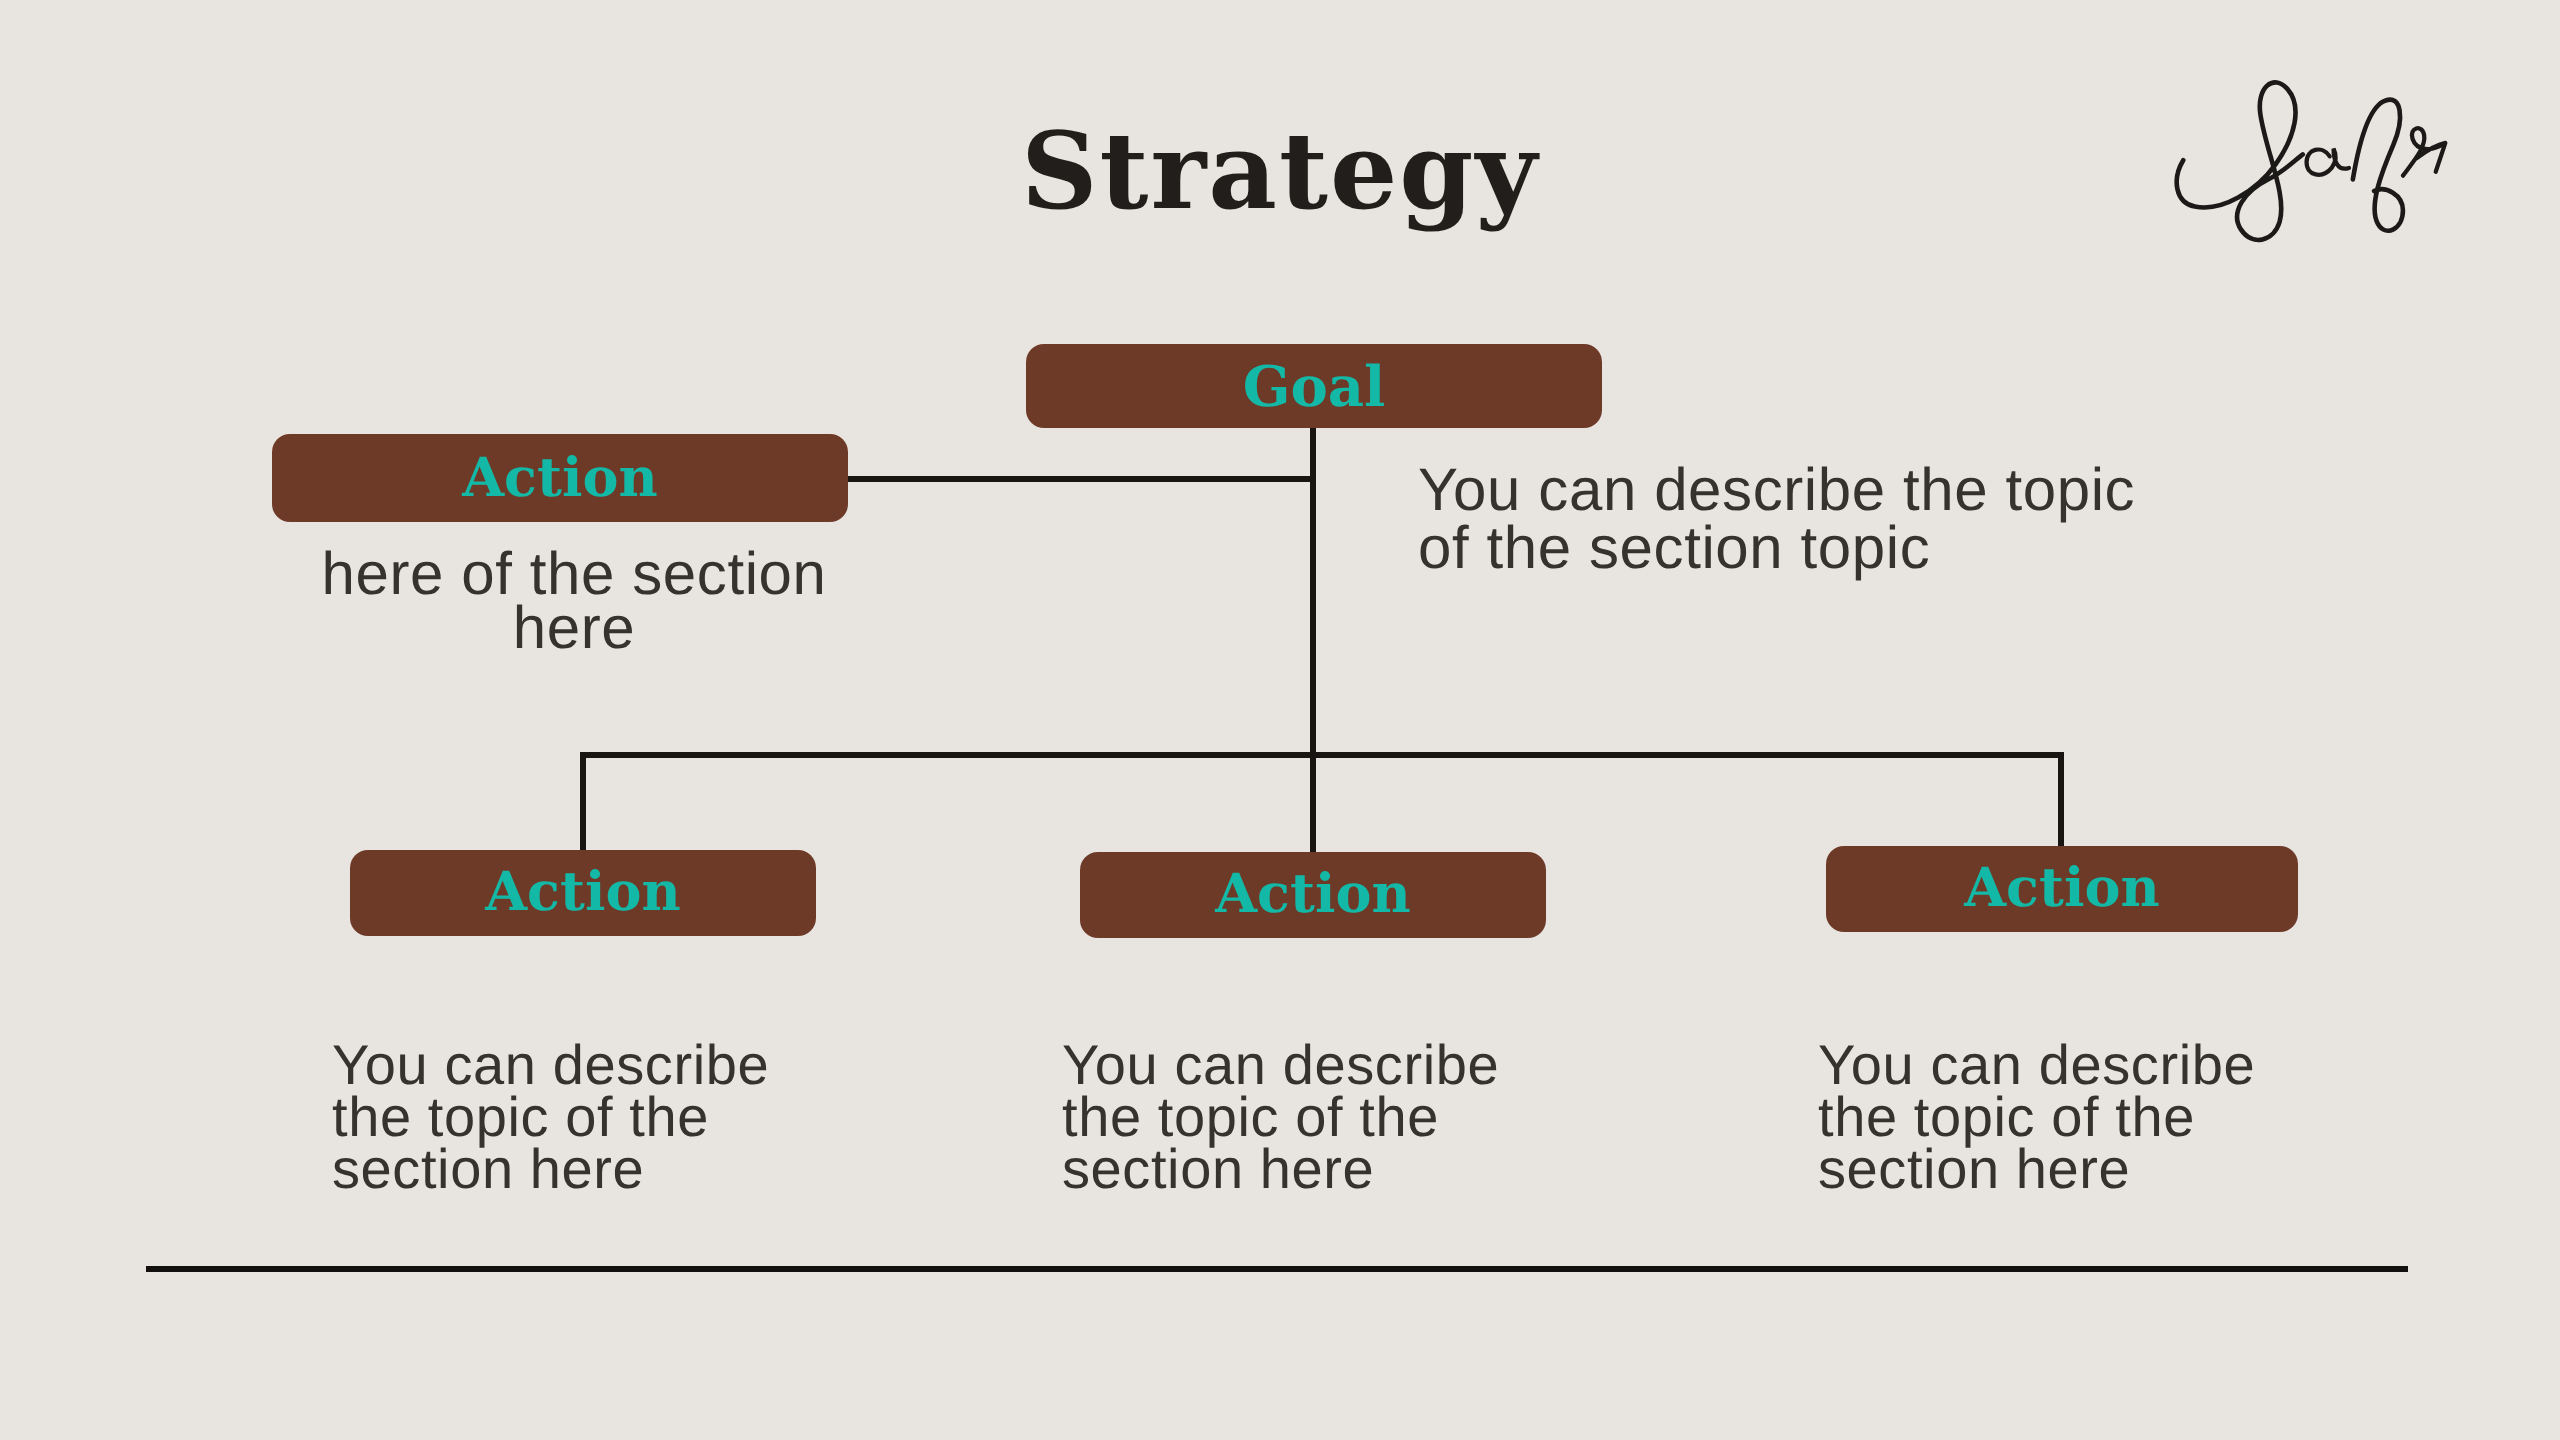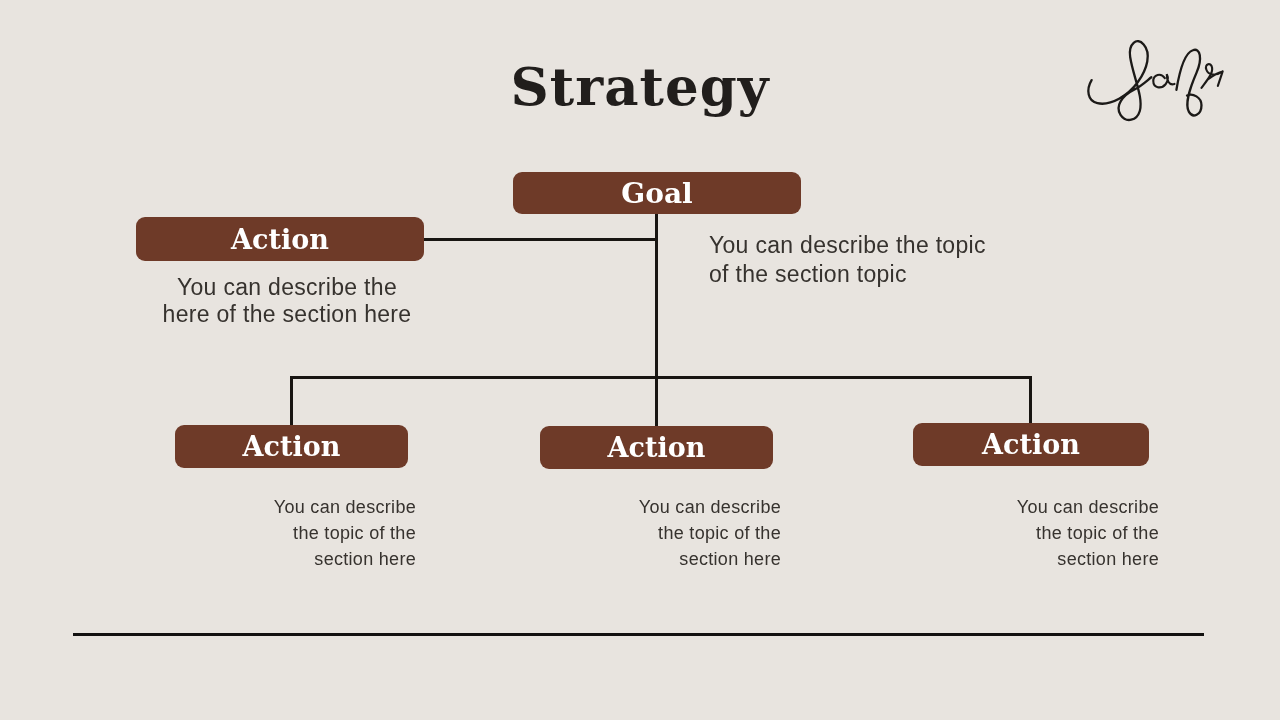--- a/index.html
+++ b/index.html
@@ -38,46 +38,46 @@
   }
   .box {
     position: absolute;
     background: #6e3a28;
     border-radius: 9px;
     display: flex;
     align-items: center;
     justify-content: center;
     font-family: "DejaVu Serif", "Liberation Serif", serif;
     font-weight: 700;
-    color: #ffffff;
+    color: #14b8a6;
   }
   .box-goal        { left: 513px; top: 172px; width: 288px; height: 42px; font-size: 28px; }
   .box-action-top  { left: 136px; top: 217px; width: 288px; height: 44px; font-size: 27px; }
   .box-bottom-1    { left: 175px; top: 425px; width: 233px; height: 43px; font-size: 27px; }
   .box-bottom-2    { left: 540px; top: 426px; width: 233px; height: 43px; font-size: 27px; }
   .box-bottom-3    { left: 913px; top: 423px; width: 236px; height: 43px; font-size: 27px; }
   .connector {
     position: absolute;
     background: #181512;
   }
   .conn-goal-v   { left: 655px;  top: 214px; width: 3px;    height: 212px; }
   .conn-top-h    { left: 423px;  top: 238px; width: 233px;  height: 3px; }
   .conn-main-h   { left: 290px;  top: 376px; width: 742px;  height: 3px; }
   .conn-drop-l   { left: 290px;  top: 376px; width: 3px;    height: 50px; }
   .conn-drop-r   { left: 1029px; top: 376px; width: 3px;    height: 48px; }
   .desc {
     position: absolute;
     color: #36322e;
-    font-size: 23px;
+    font-size: 30px;
     line-height: 27px;
     letter-spacing: 0.3px;
   }
   .desc-action-top { left: 127px; top: 274px; width: 320px; text-align: center; }
   .desc-goal       { left: 709px; top: 231px; width: 400px; text-align: left; line-height: 29px; }
-  .desc-bottom     { width: 250px; top: 494px; text-align: right; font-size: 18px; line-height: 26px; }
+  .desc-bottom     { width: 250px; top: 520px; text-align: left; font-size: 28px; line-height: 26px; }
   .desc-bottom-1   { left: 166px; }
   .desc-bottom-2   { left: 531px; }
   .desc-bottom-3   { left: 909px; }
   .bottom-rule {
     position: absolute;
     left: 73px;
     top: 633px;
     width: 1131px;
     height: 3px;
     background: #131110;
@@ -113,21 +113,20 @@
   </div>
   <div class="desc desc-goal">
     <div>You can describe the topic</div>
     <div>of the section topic</div>
   </div>
 
   <div class="box box-action-top">
     <span>Action</span>
   </div>
   <div class="desc desc-action-top">
-    <div>You can describe the</div>
     <div>here of the section here</div>
   </div>
 
   <div class="box box-bottom-1">
     <span>Action</span>
   </div>
   <div class="desc desc-bottom desc-bottom-1">
     <div>You can describe</div>
     <div>the topic of the</div>
     <div>section here</div>

